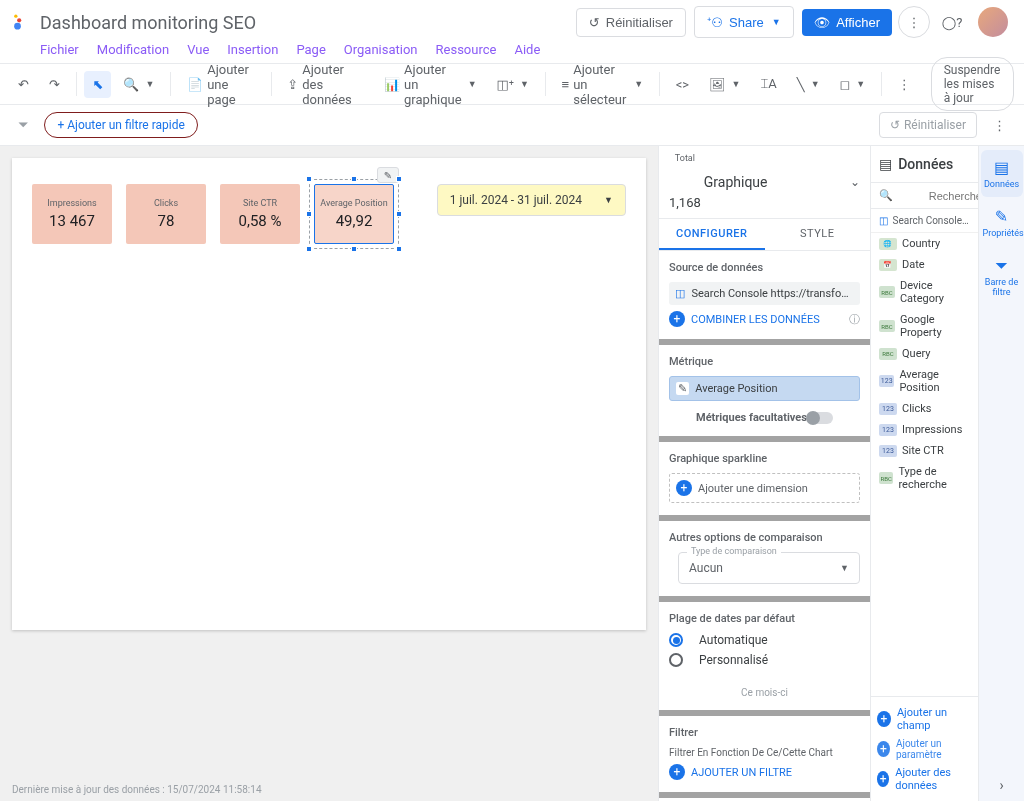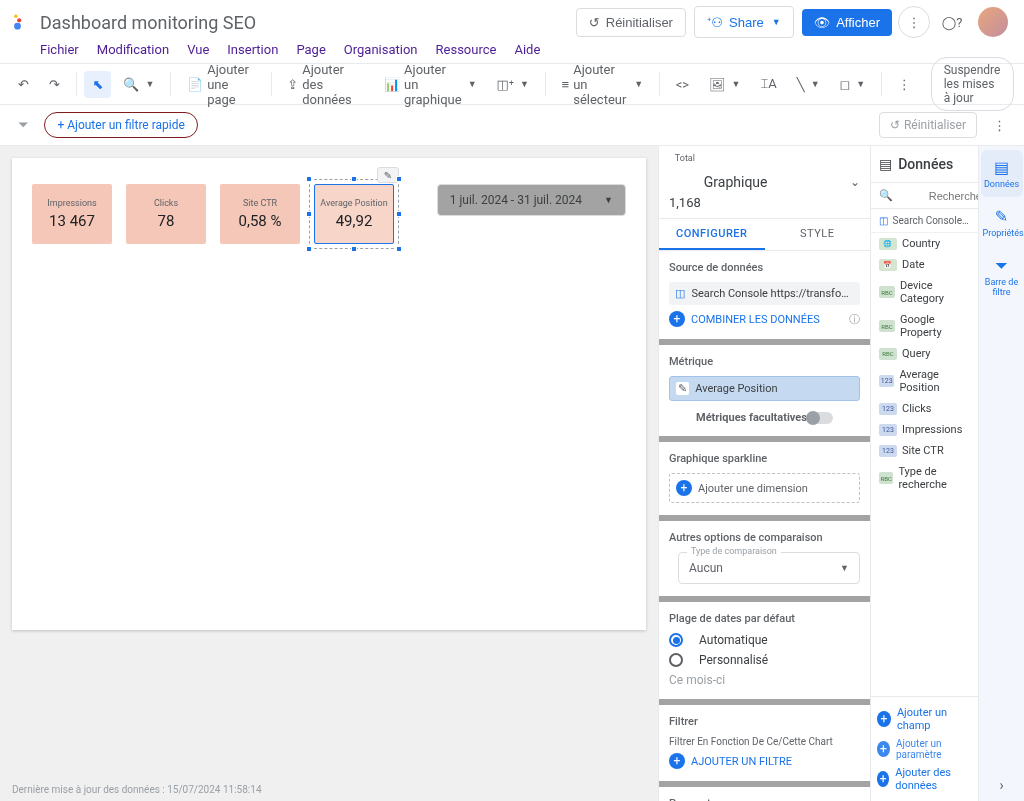--- a/index.html
+++ b/index.html
@@ -10,21 +10,21 @@
 .logo { width: 24px; height: 24px; margin-right: 8px; display:flex; align-items:center; justify-content:center;}
 .title { font-size: 18px; color: #5f6368; flex: 1; }
 .header-btn { border: 1px solid #dadce0; border-radius: 4px; padding: 6px 12px; margin-left: 8px; font-size: 13px; background: #fff; display: flex; align-items: center; gap: 6px; cursor: pointer; color:#5f6368;}
 .header-btn.share { color: #1a73e8; border-color:#dadce0;}
 .header-btn.primary { background: #1a73e8; color: #fff; border: none; }
 .icon-btn { width: 32px; height: 32px; border-radius: 50%; display: flex; align-items: center; justify-content: center; margin-left: 6px; cursor: pointer; color:#5f6368;}
 .icon-btn.outlined { border:1px solid #dadce0;}
 .avatar { width: 30px; height: 30px; border-radius: 50%; background: linear-gradient(135deg,#e8a87c,#c38d9e); margin-left:10px;}
 
 
-.menubar { display: flex; gap: 18px; padding: 2px 40px 6px 40px; font-size: 13px; color: #4c1d95; }
+.menubar { display: flex; gap: 18px; padding: 2px 40px 6px 40px; font-size: 13px; color: #8b5cf6; }
 .menubar span { cursor: pointer; }
 
 
 .toolbar { display: flex; align-items: center; border-top: 1px solid #e8eaed; border-bottom: 1px solid #e8eaed; padding: 4px 10px; height: 42px; gap: 4px; }
 .tbtn { padding: 6px 8px; border-radius: 4px; color: #5f6368; display: flex; align-items: center; gap: 4px; cursor: pointer; font-size:13px;}
 .tbtn.active { background: #e8f0fe; color:#1a73e8; }
 .tsep { width: 1px; height: 24px; background: #e8eaed; margin: 0 4px; }
 .toolbar .right { margin-left: auto; display:flex; align-items:center; gap:4px;}
 .suspend-btn { border:1px solid #dadce0; border-radius:16px; padding:5px 12px; font-size:12px; color:#5f6368; cursor:pointer; margin-left:8px;}
 .caret { font-size:9px; margin-left:2px;}
@@ -42,21 +42,21 @@
 .card { width:80px; height:60px; background:#f4c7b8; border-radius:2px; display:flex; flex-direction:column; align-items:center; justify-content:center; padding:4px;}
 .card-label { font-size:9px; color:#5f6368; margin-bottom:4px;}
 .card-value { font-size:15px; color:#202124;}
 .card.selected { position:relative; border:1px solid #1a73e8; background:#f7d5c9;}
 .card.selected::before{content:'';position:absolute;inset:-6px;border:1px dashed #9aa0a6;pointer-events:none;}
 .handle{position:absolute;width:6px;height:6px;background:#1a73e8;border:1px solid #fff;}
 .h-tl{top:-9px;left:-9px;} .h-tr{top:-9px;right:-9px;} .h-bl{bottom:-9px;left:-9px;} .h-br{bottom:-9px;right:-9px;}
 .h-tc{top:-9px;left:50%;transform:translateX(-50%);} .h-bc{bottom:-9px;left:50%;transform:translateX(-50%);}
 .h-ml{top:50%;left:-9px;transform:translateY(-50%);} .h-mr{top:50%;right:-9px;transform:translateY(-50%);}
 .edit-badge{position:absolute;top:-18px;right:-6px;width:22px;height:16px;background:#f1f3f4;border:1px solid #dadce0;border-radius:3px;display:flex;align-items:center;justify-content:center;font-size:10px;color:#5f6368;}
-.date-picker { position:absolute; top:26px; right:20px; border:1px solid #dadce0; border-radius:4px; padding:8px 12px; font-size:12px; display:flex; align-items:center; gap:20px; cursor:pointer; background:#a3a3a3;}
+.date-picker { position:absolute; top:26px; right:20px; border:1px solid #dadce0; border-radius:4px; padding:8px 12px; font-size:12px; display:flex; align-items:center; gap:20px; cursor:pointer; background:#fef9c3;}
 .footer-note { position:absolute; bottom:6px; left:12px; font-size:10px; color:#9aa0a6;}
 
 
 .config-panel { width:212px; border-left:1px solid #e8eaed; display:flex; flex-direction:column; overflow-y:auto; font-size:12px;}
 .config-head { display:flex; align-items:center; padding:8px 10px; border-bottom:1px solid #e8eaed; gap:3px;}
 .total-box { text-align:center; line-height:1.1;}
 .total-box .lbl{font-size:9px;color:#5f6368;} .total-box .val{font-size:13px;margin-top:32px;}
 .config-head .type{font-size:14px; flex:1;}
 .tabs { display:flex; border-bottom:1px solid #e8eaed;}
 .tabs div { flex:1; text-align:center; padding:8px 0; font-size:11px; color:#5f6368; cursor:pointer; letter-spacing:.5px;}
@@ -71,21 +71,21 @@
 .toggle{width:26px;height:12px;background:#dadce0;border-radius:10px;position:relative;}
 .toggle::after{content:'';position:absolute;width:14px;height:14px;background:#9aa0a6;border-radius:50%;top:-1px;left:-1px;}
 .dashed-box{border:1px dashed #c0c0c0;border-radius:3px;padding:6px;display:flex;align-items:center;gap:6px;font-size:11px;color:#5f6368;}
 .plus-circ{width:16px;height:16px;border-radius:50%;background:#1a73e8;color:#fff;display:flex;align-items:center;justify-content:center;font-size:12px;}
 .select-box{border:1px solid #dadce0;border-radius:4px;padding:8px 10px;display:flex;justify-content:space-between;align-items:center;font-size:12px;color:#5f6368;position:relative;margin-left:9px;}
 .select-box .legend{position:absolute;top:-7px;left:8px;background:#fff;padding:0 4px;font-size:9px;color:#9aa0a6;}
 .radio-row{display:flex;align-items:center;gap:16px;margin:6px 0;font-size:12px;}
 .radio{width:14px;height:14px;border:2px solid #5f6368;border-radius:50%;display:flex;align-items:center;justify-content:center;}
 .radio.checked{border-color:#1a73e8;}
 .radio.checked::after{content:'';width:7px;height:7px;background:#1a73e8;border-radius:50%;}
-.hint{font-size:12px;color:#9aa0a6;margin-top:6px;}
+.hint{font-size:10px;color:#9aa0a6;margin-top:20px;text-align:center;}
 .filter-link{display:flex;align-items:center;gap:6px;color:#1a73e8;font-size:11px;cursor:pointer;margin-top:6px;}
 
 
 .data-panel { width:108px; border-left:1px solid #e8eaed; display:flex; flex-direction:column; font-size:11px;}
 .data-head { display:flex; align-items:center; gap:6px; padding:10px 8px; border-bottom:1px solid #e8eaed; font-size:14px; font-weight:500;}
 .field-search{display:flex;align-items:center;gap:4px;padding:6px 8px;border-bottom:1px solid #e8eaed;color:#9aa0a6;}
 .field-search input{border:none;outline:none;font-size:11px;width:70px;margin-left:32px;}
 .ds-name{padding:6px 8px;font-size:10px;color:#5f6368;white-space:nowrap;overflow:hidden;text-overflow:ellipsis;border-bottom:1px solid #f0f0f0;}
 .field-row{display:flex;align-items:center;gap:5px;padding:4px 8px;cursor:grab;font-size:11px;}
 .field-type{width:18px;height:12px;border-radius:2px;font-size:7px;display:flex;align-items:center;justify-content:center;color:#fff;}

